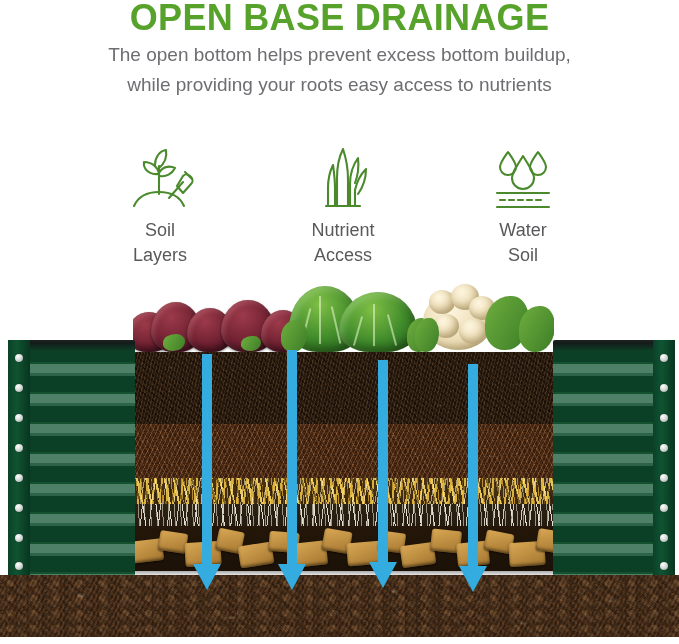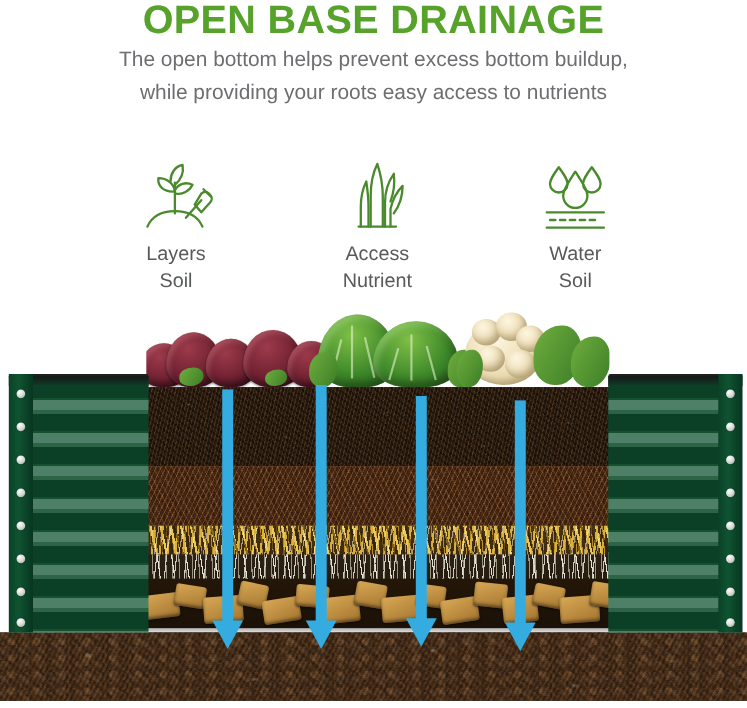--- a/index.html
+++ b/index.html
@@ -211,38 +211,38 @@
           <path d="M38 50V22"></path>
           <path d="M38 30c-1-7-7-12-15-12-1 7 5 13 15 12z"></path>
           <path d="M38 24c6-5 8-12 7-18-7 1-11 8-11 15"></path>
           <path d="M39 32c6 1 12-2 15-8-6-3-13-1-16 5"></path>
           <path d="M48 54l14-16"></path>
           <path d="M56 42l6 7 8-9c2-2 2-5 0-7l-1-1c-2-2-5-2-7 0z"></path>
           <path d="M64 28l7 7"></path>
         </svg>
       </div>
       <div class="cap">
+        <span>Soil</span>
         <span>Layers</span>
-        <span>Soil</span>
       </div>
     </div>
 
     <div class="feat feat-2">
       <div class="glyph">
         <svg width="78" height="70" viewBox="0 0 78 70" fill="none" stroke="#4a8a2c" stroke-width="2.1" stroke-linecap="round" stroke-linejoin="round">
           <path d="M24 62V44c0-9 2-17 5-23 1 7 2 15 2 23v18"></path>
           <path d="M33 62V34c0-11 2-21 6-29 3 9 5 19 5 30v27"></path>
           <path d="M46 62V40c0-10 3-19 8-26 1 8 0 17-3 25"></path>
           <path d="M51 62V46c2-9 6-16 11-21 0 9-3 18-8 25"></path>
           <path d="M22 62h34"></path>
         </svg>
       </div>
       <div class="cap">
+        <span>Nutrient</span>
         <span>Access</span>
-        <span>Nutrient</span>
       </div>
     </div>
 
     <div class="feat feat-3">
       <div class="glyph">
         <svg width="78" height="70" viewBox="0 0 78 70" fill="none" stroke="#4a8a2c" stroke-width="2.1" stroke-linecap="round" stroke-linejoin="round">
           <path d="M24 8c-5 7-8 11-8 15a8 8 0 0016 0c0-4-3-8-8-15z"></path>
           <path d="M54 8c-5 7-8 11-8 15a8 8 0 0016 0c0-4-3-8-8-15z"></path>
           <path d="M39 12c-7 11-11 17-11 22a11 11 0 0022 0c0-5-4-11-11-22z"></path>
           <path d="M13 49h52"></path>

